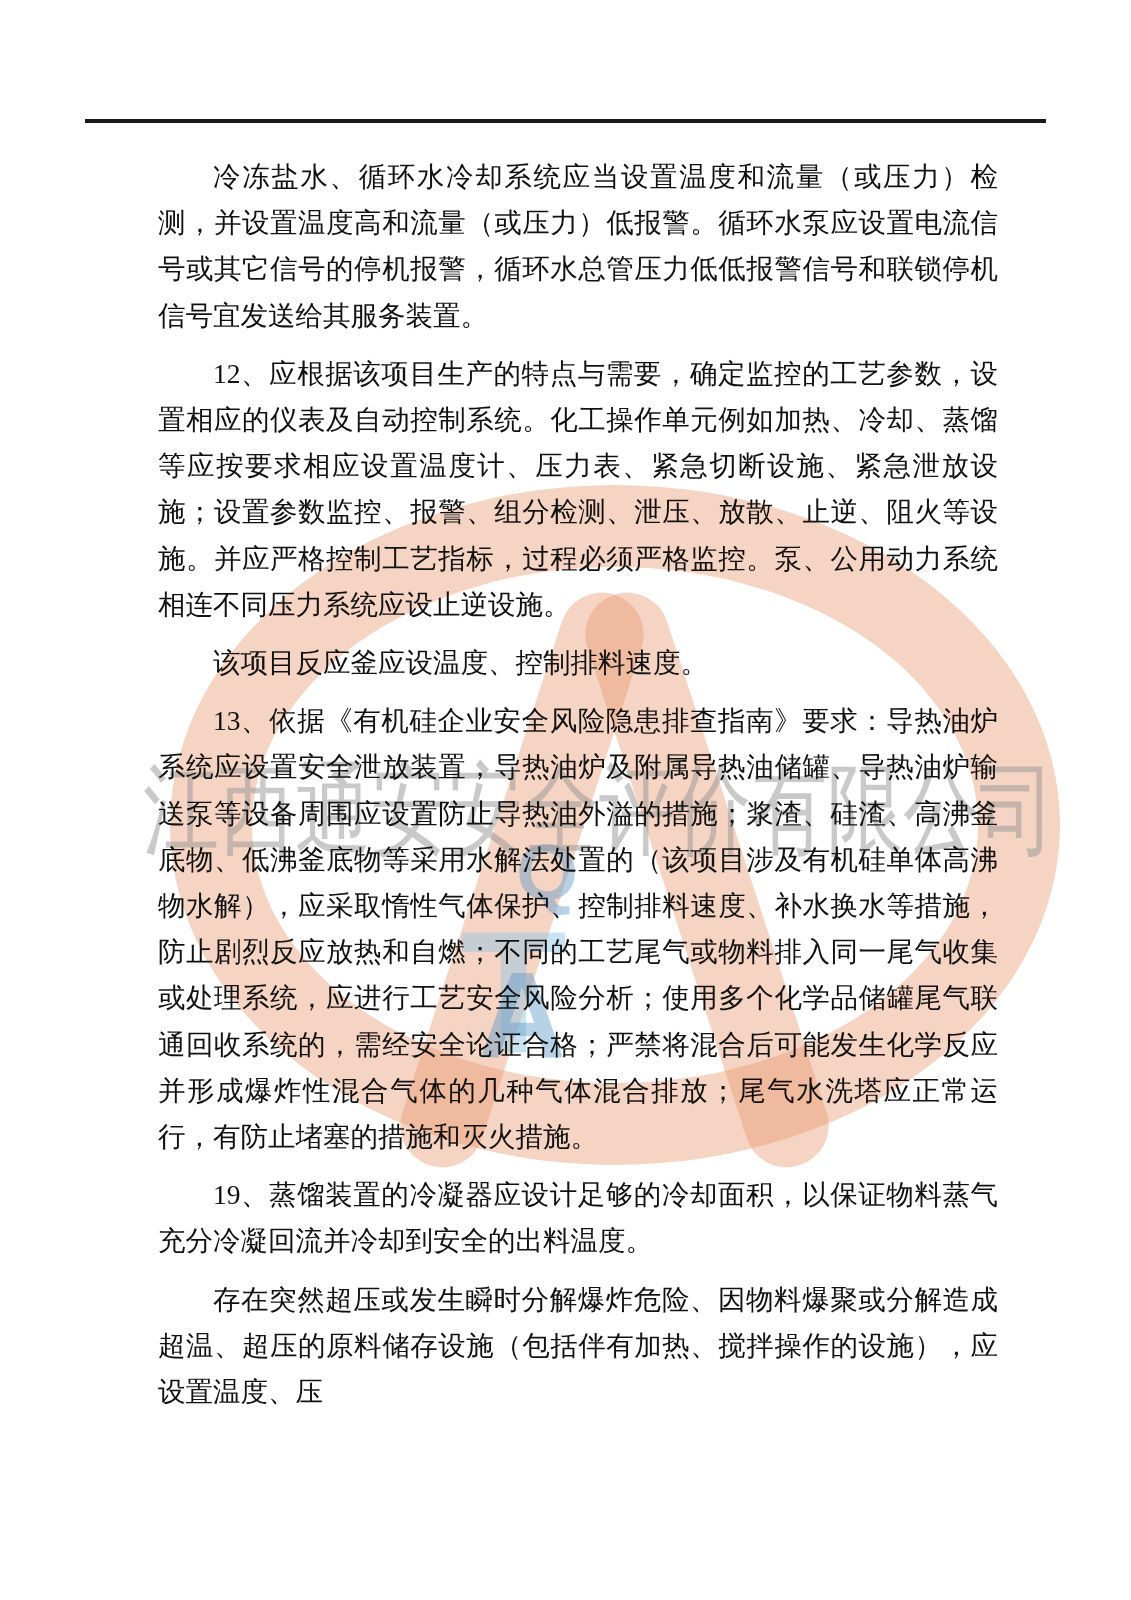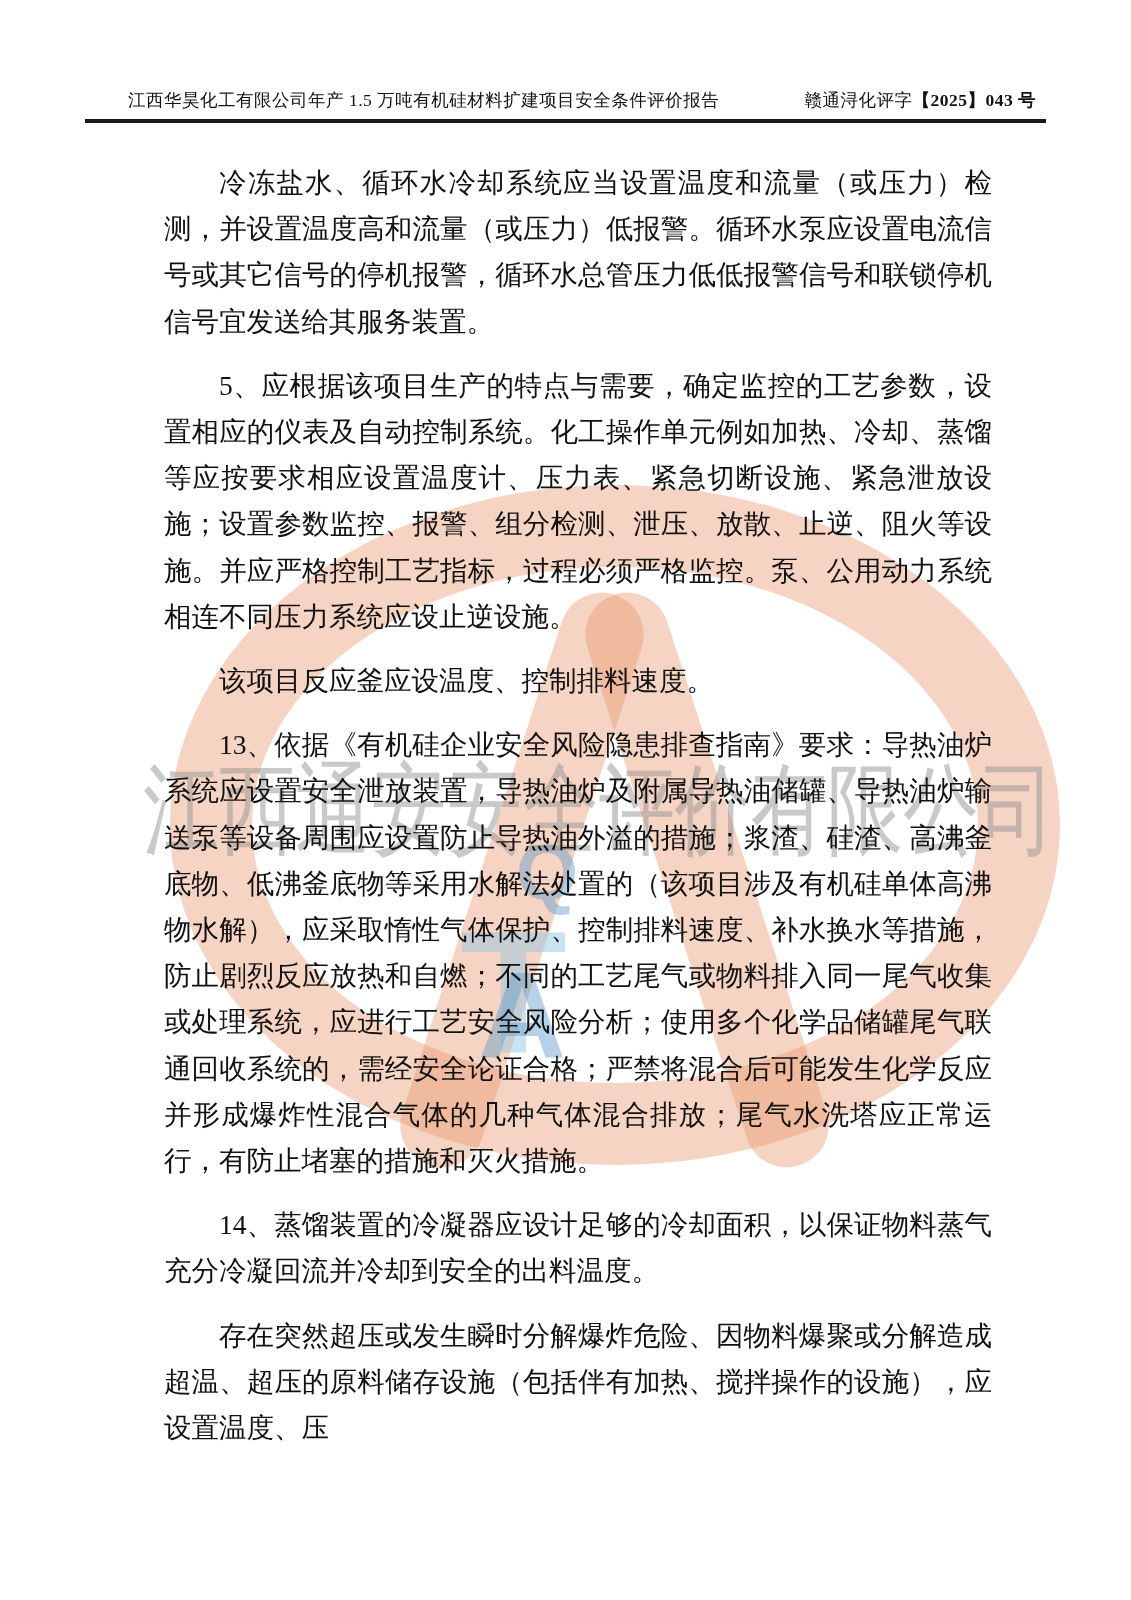--- a/index.html
+++ b/index.html
@@ -55,45 +55,41 @@
     transform:scale(0.76,1); transform-origin:left top;
   }
 
   
   .doc-body {
     position:absolute; left:146px; top:142px; width:864px;
     font-size:27.5px; line-height:46.2px;
     text-align:justify;
     z-index:1;
   }
-  .doc-body p { margin:18px; text-indent:2em; }
+  .doc-body p { margin:12px; text-indent:2em; }
 </style>
 </head>
 <body>
 
 <div class="page">
 
   <div class="watermark">
     <div class="wm-ring"></div>
     <div class="wm-leg wm-leg-left"></div>
     <div class="wm-leg wm-leg-right"></div>
     <div class="wm-letter wm-q">Q</div>
     <div class="wm-letter wm-t">T</div>
     <div class="wm-letter wm-a">A</div>
     <div class="wm-company">江西通安安全评价有限公司</div>
   </div>
 
-  <div class="header">
-    <span>江西华昊化工有限公司年产 1.5 万吨有机硅材料扩建项目安全条件评价报告</span>
-    <span class="docnum"><span>赣通浔化评字</span><b>【2025】043 号</b></span>
-  </div>
   <div class="header-rule"></div>
 
   <div class="doc-body">
     <p>冷冻盐水、循环水冷却系统应当设置温度和流量（或压力）检测，并设置温度高和流量（或压力）低报警。循环水泵应设置电流信号或其它信号的停机报警，循环水总管压力低低报警信号和联锁停机信号宜发送给其服务装置。</p>
-    <p>5、应根据该项目生产的特点与需要，确定监控的工艺参数，设置相应的仪表及自动控制系统。化工操作单元例如加热、冷却、蒸馏等应按要求相应设置温度计、压力表、紧急切断设施、紧急泄放设施；设置参数监控、报警、组分检测、泄压、放散、止逆、阻火等设施。并应严格控制工艺指标，过程必须严格监控。泵、公用动力系统相连不同压力系统应设止逆设施。</p>
+    <p>12、应根据该项目生产的特点与需要，确定监控的工艺参数，设置相应的仪表及自动控制系统。化工操作单元例如加热、冷却、蒸馏等应按要求相应设置温度计、压力表、紧急切断设施、紧急泄放设施；设置参数监控、报警、组分检测、泄压、放散、止逆、阻火等设施。并应严格控制工艺指标，过程必须严格监控。泵、公用动力系统相连不同压力系统应设止逆设施。</p>
     <p>该项目反应釜应设温度、控制排料速度。</p>
     <p>13、依据《有机硅企业安全风险隐患排查指南》要求：导热油炉系统应设置安全泄放装置，导热油炉及附属导热油储罐、导热油炉输送泵等设备周围应设置防止导热油外溢的措施；浆渣、硅渣、高沸釜底物、低沸釜底物等采用水解法处置的（该项目涉及有机硅单体高沸物水解），应采取惰性气体保护、控制排料速度、补水换水等措施，防止剧烈反应放热和自燃；不同的工艺尾气或物料排入同一尾气收集或处理系统，应进行工艺安全风险分析；使用多个化学品储罐尾气联通回收系统的，需经安全论证合格；严禁将混合后可能发生化学反应并形成爆炸性混合气体的几种气体混合排放；尾气水洗塔应正常运行，有防止堵塞的措施和灭火措施。</p>
-    <p>14、蒸馏装置的冷凝器应设计足够的冷却面积，以保证物料蒸气充分冷凝回流并冷却到安全的出料温度。</p>
+    <p>19、蒸馏装置的冷凝器应设计足够的冷却面积，以保证物料蒸气充分冷凝回流并冷却到安全的出料温度。</p>
     <p>存在突然超压或发生瞬时分解爆炸危险、因物料爆聚或分解造成超温、超压的原料储存设施（包括伴有加热、搅拌操作的设施），应设置温度、压</p>
   </div>
 
 </div>
 
 </body></html>

